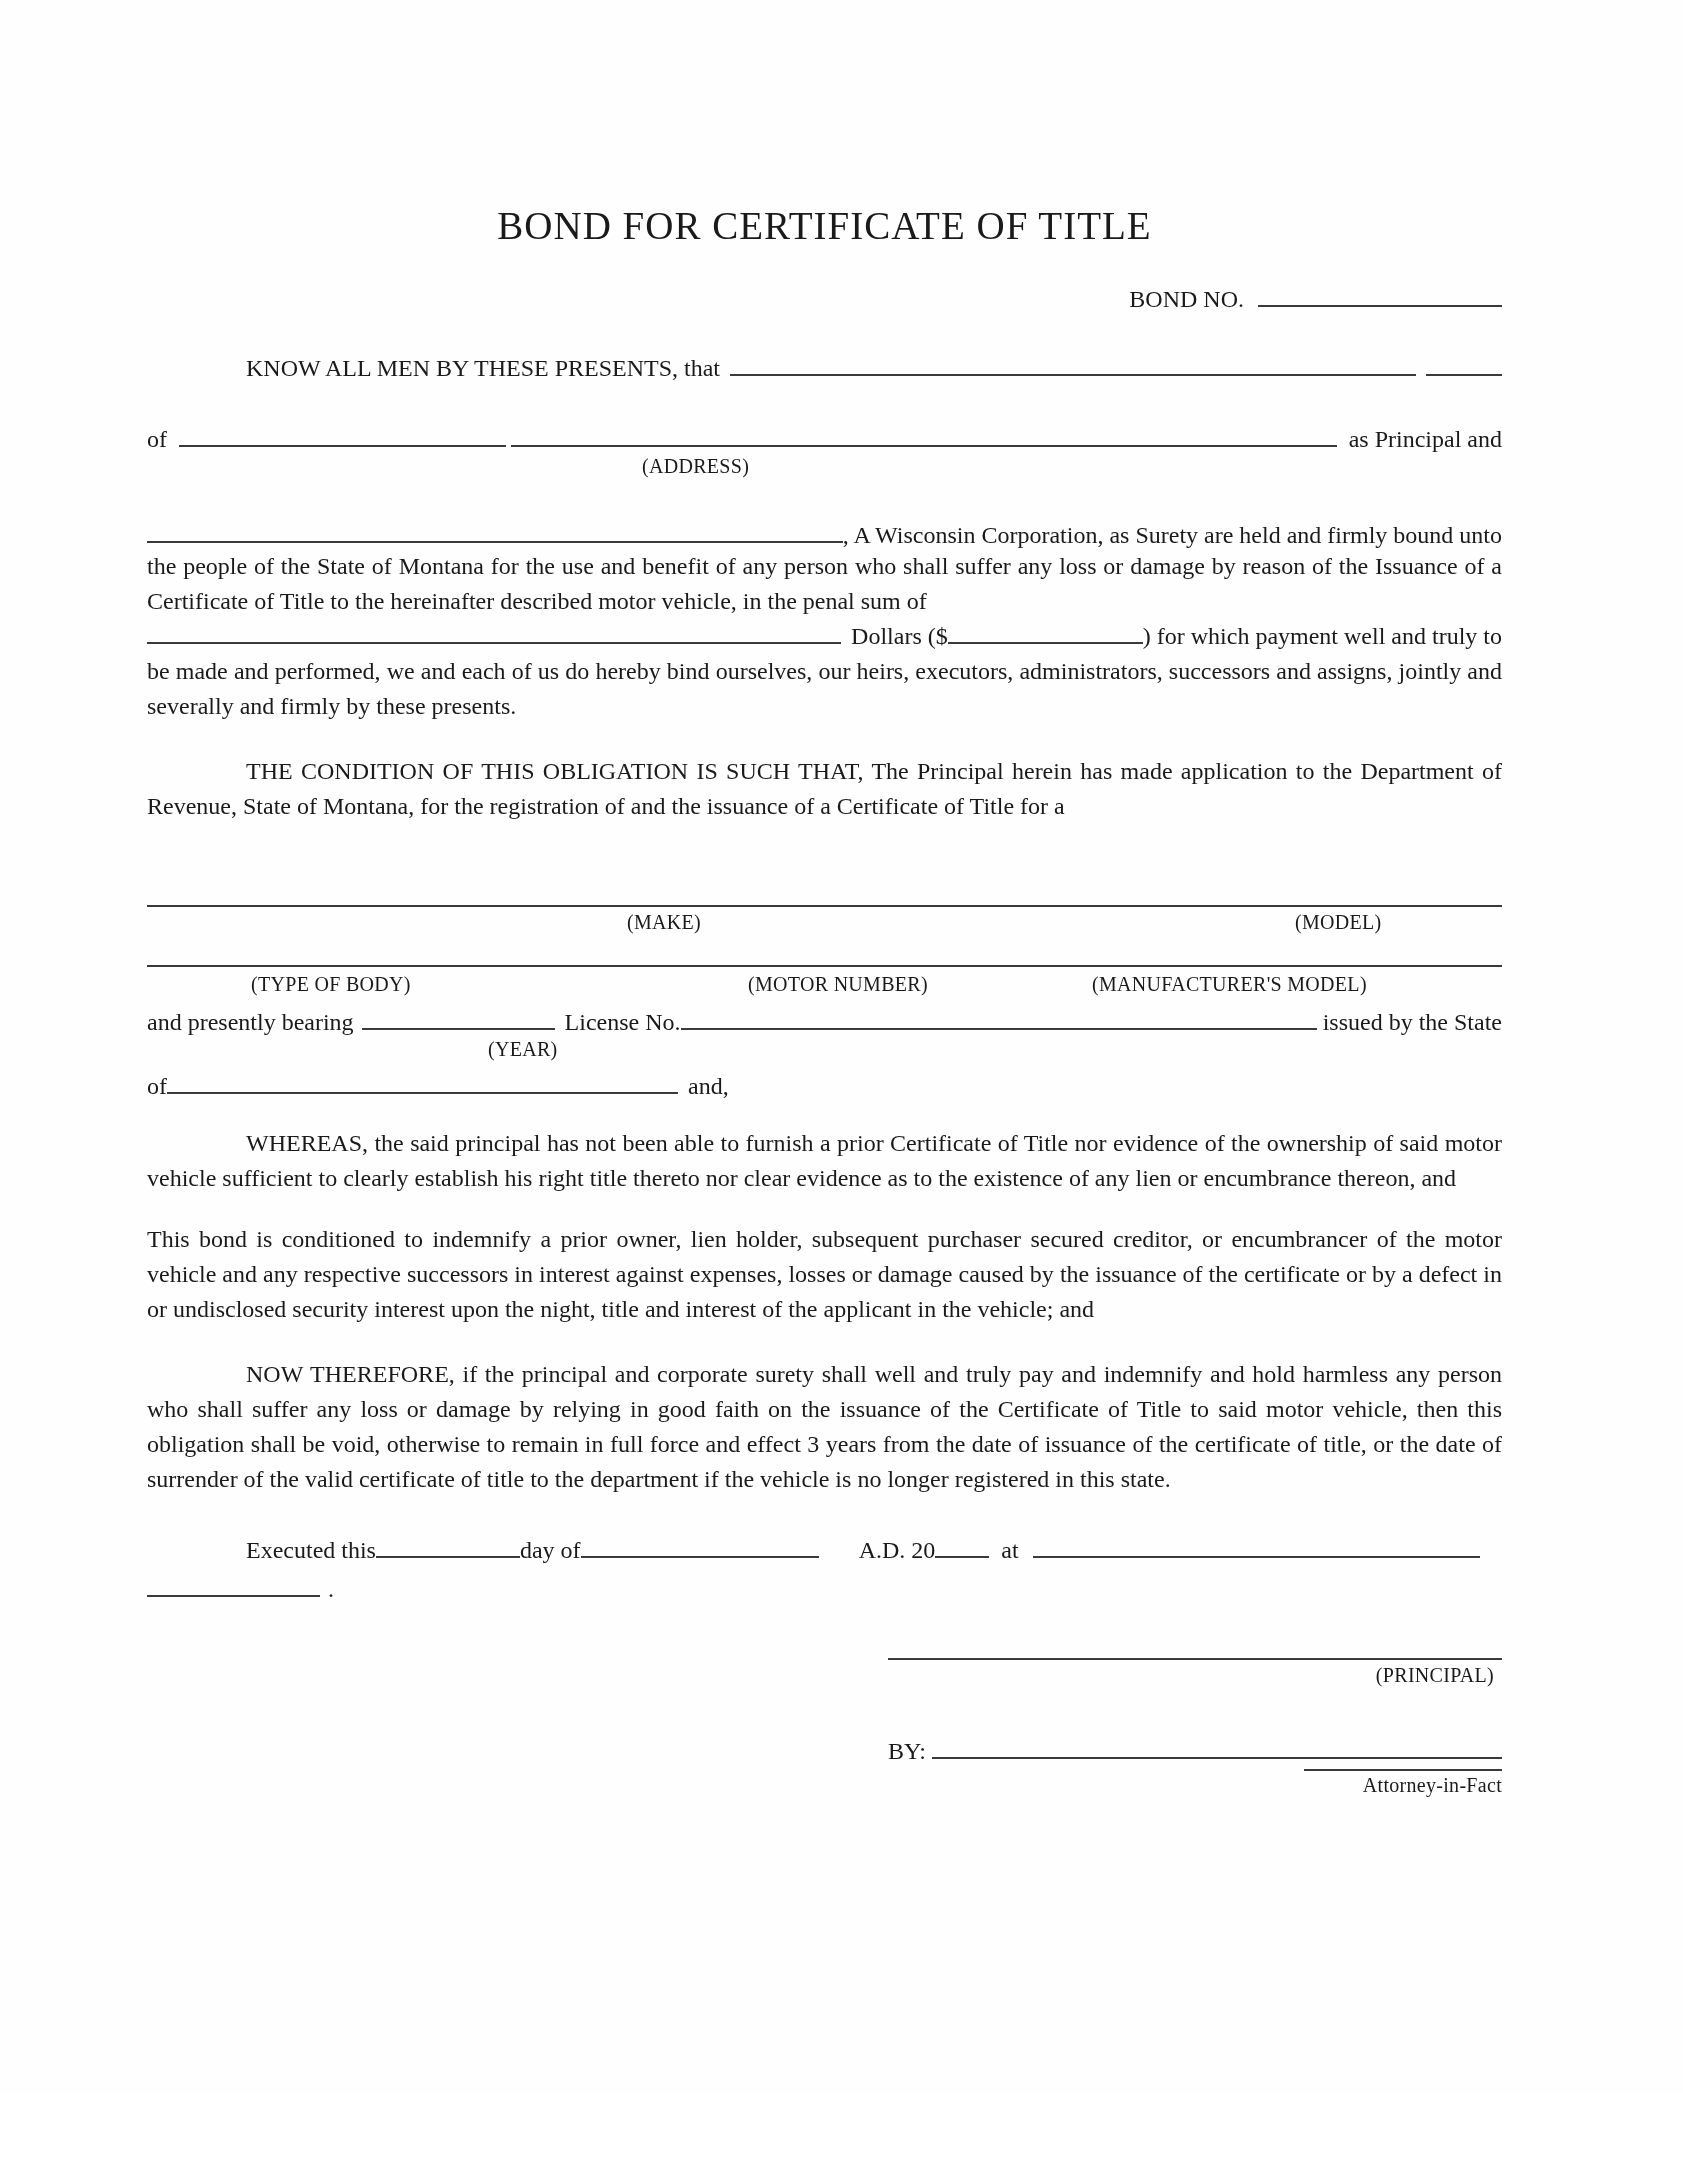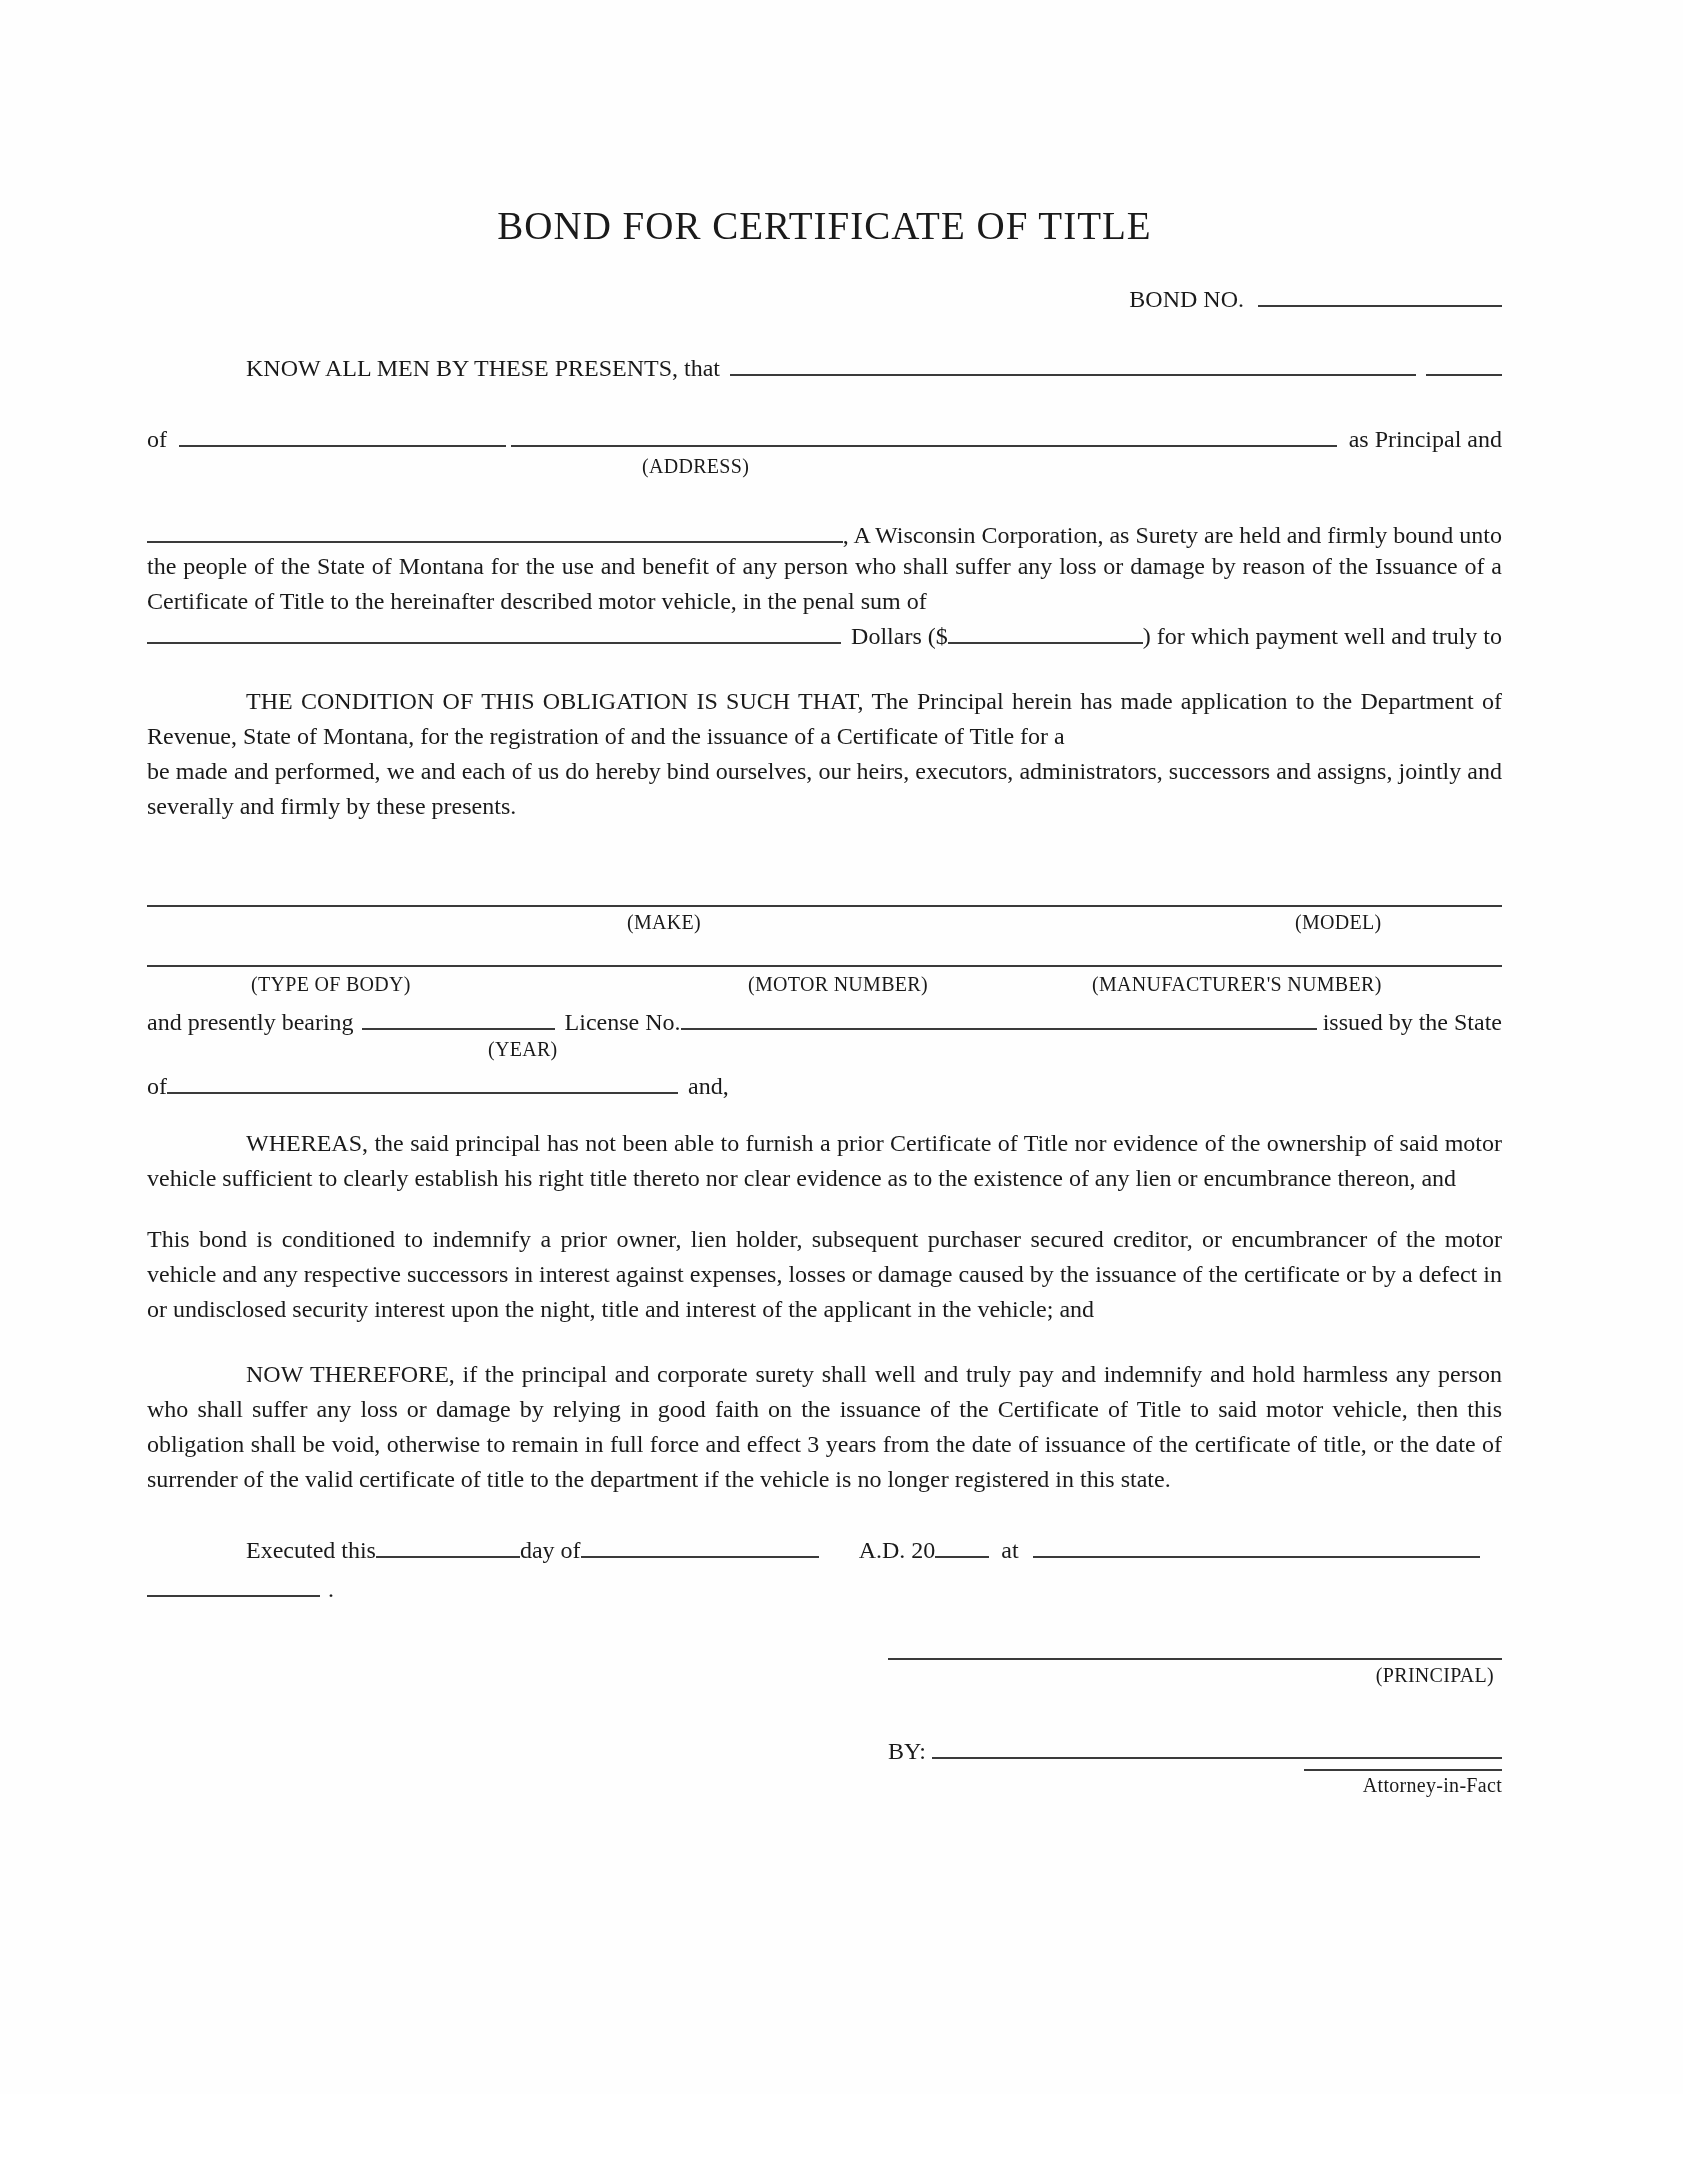--- a/index.html
+++ b/index.html
@@ -66,34 +66,34 @@
     <span class="blank grow"></span>
     <span class="nowrap">, A Wisconsin Corporation, as Surety are held and firmly bound unto</span>
   </div>
   <div class="para">the people of the State of Montana for the use and benefit of any person who shall suffer any loss or damage by reason of the Issuance of a Certificate of Title to the hereinafter described motor vehicle, in the penal sum of</div>
   <div class="row" style="line-height:35px;">
     <span class="blank grow"></span>
     <span class="nowrap" style="margin-left:10px;">Dollars ($</span>
     <span class="blank" style="width:195px;"></span>
     <span class="nowrap">) for which payment well and truly to</span>
   </div>
+  <div class="para">be made and performed, we and each of us do hereby bind ourselves, our heirs, executors, administrators, successors and assigns, jointly and severally and firmly by these presents.</div>
+
   <div class="para ind" style="margin-top:30px;">THE CONDITION OF THIS OBLIGATION IS SUCH THAT, The Principal herein has made application to the Department of Revenue, State of Montana, for the registration of and the issuance of a Certificate of Title for a</div>
-
-  <div class="para">be made and performed, we and each of us do hereby bind ourselves, our heirs, executors, administrators, successors and assigns, jointly and severally and firmly by these presents.</div>
 
   <div class="rule" style="margin-top:81px;"></div>
   <div class="abs-row caption" style="margin-top:4px; height:30px;">
     <span style="left:480px;">(MAKE)</span>
     <span style="left:1148px;">(MODEL)</span>
   </div>
   <div class="rule" style="margin-top:24px;"></div>
   <div class="abs-row caption" style="margin-top:6px; height:28px;">
     <span style="left:104px;">(TYPE OF BODY)</span>
     <span style="left:601px;">(MOTOR NUMBER)</span>
-    <span style="left:945px;">(MANUFACTURER'S NUMBER)</span>
+    <span style="left:945px;">(MANUFACTURER'S MODEL)</span>
   </div>
 
   <div class="row" style="margin-top:8px;">
     <span class="nowrap">and presently bearing</span>
     <span class="blank" style="width:193px; margin-left:8px;"></span>
     <span class="nowrap" style="margin-left:10px;">License No.</span>
     <span class="blank grow"></span>
     <span class="nowrap" style="margin-left:6px;">issued by the State</span>
   </div>
   <div class="caption" style="margin-top:2px; margin-left:341px;">(YEAR)</div>

